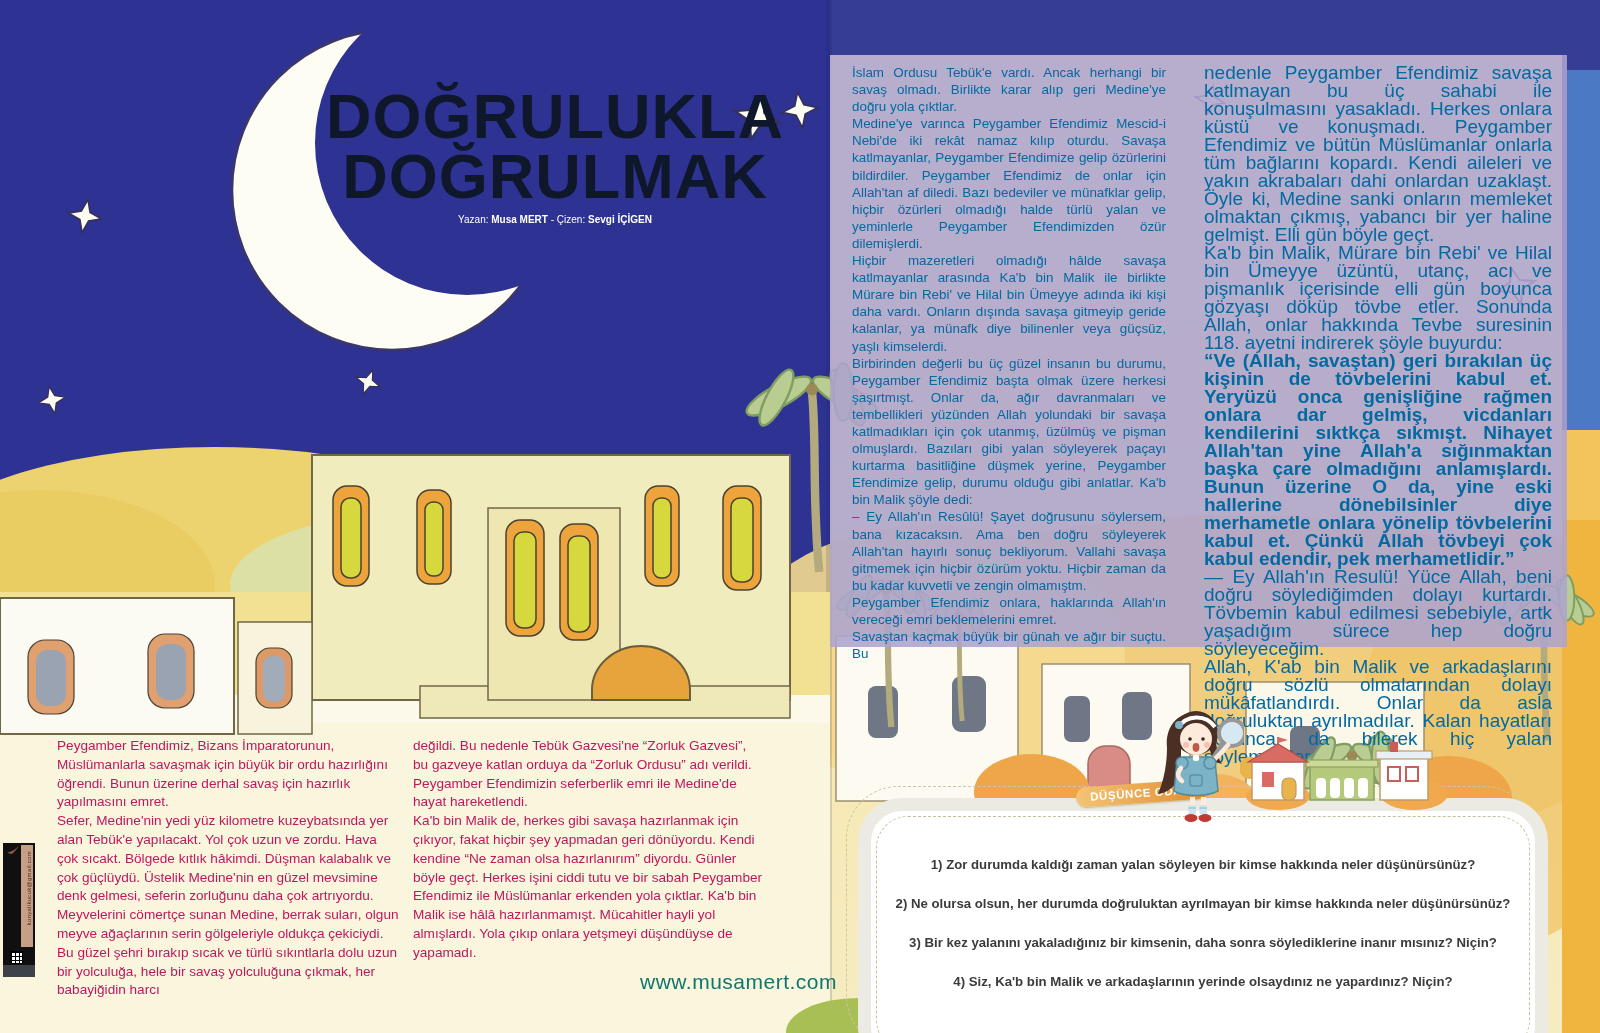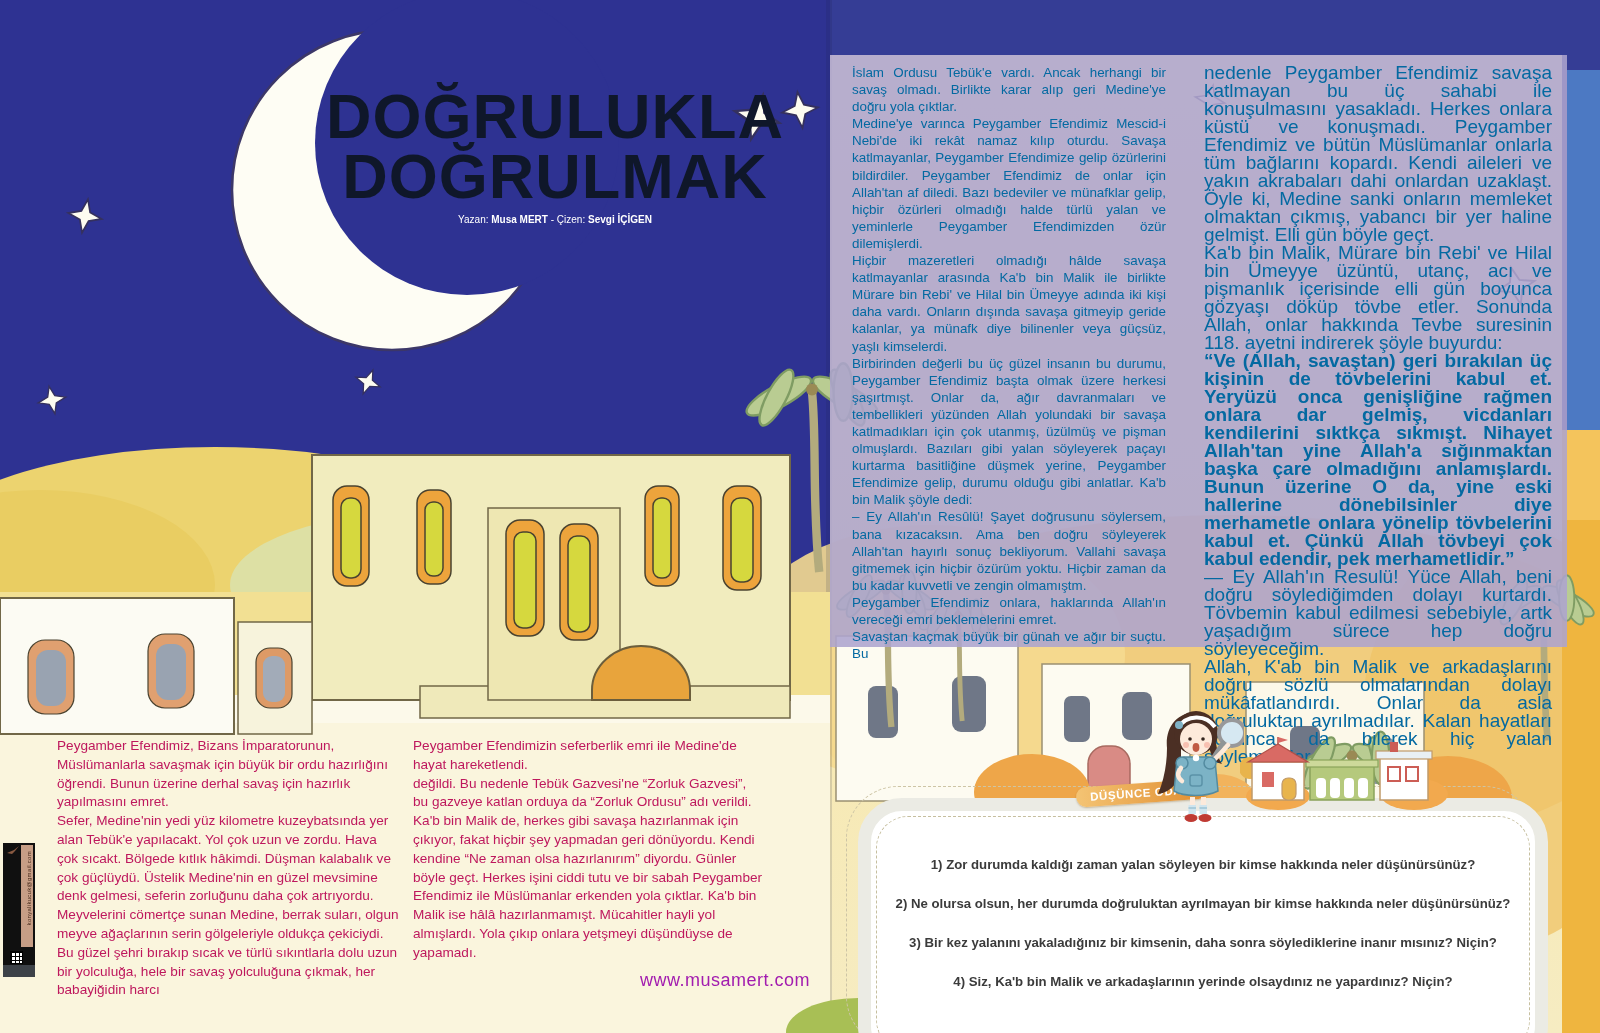--- a/index.html
+++ b/index.html
@@ -40,22 +40,22 @@
   .question{font-size:13.2px;color:#3b3b3b;margin-bottom:23px;line-height:16px;}
 
   .badge{position:absolute;left:1076px;top:783px;z-index:4;transform:rotate(-4deg);
          background:linear-gradient(90deg,#f4c474,#e08c2e);color:#ffffff;
          font-size:11.5px;font-weight:bold;letter-spacing:.6px;
          padding:4px 14px;border-radius:13px;box-shadow:0 1px 2px rgba(120,80,20,.35);}
 
   .girl{position:absolute;left:1148px;top:706px;z-index:4;}
   .mini-houses{position:absolute;left:1240px;top:736px;z-index:3;}
 
-  .website{position:absolute;left:640px;top:970px;z-index:3;font-size:18px;
-           letter-spacing:.5px;color:#a21caf;}
+  .website{position:absolute;left:640px;top:970px;z-index:3;font-size:21px;
+           letter-spacing:.5px;color:#0f766e;}
 
   
   .sidebar{position:absolute;left:3px;top:843px;width:32px;height:134px;z-index:4;background:#101010;}
   .sidebar .band{position:absolute;right:2px;top:2px;width:12px;height:102px;background:#c79e86;}
   .sidebar .email{position:absolute;right:3px;top:8px;writing-mode:vertical-rl;
                   transform:rotate(180deg);font-size:6px;color:#4a2d1e;letter-spacing:.3px;}
   .sidebar .qr{position:absolute;left:7px;top:108px;width:11px;height:11px;background:#fff;
                border:1px solid #000;
                background-image:linear-gradient(90deg,#000 1px,transparent 1px),
                                 linear-gradient(#000 1px,transparent 1px);
@@ -227,22 +227,22 @@
     <p class="bold">“Ve (Allah, savaştan) geri bırakılan üç kişinin de tövbelerini kabul et. Yeryüzü onca genişliğine rağmen onlara dar gelmiş, vicdanları kendilerini sıktkça sıkmışt. Nihayet Allah'tan yine Allah'a sığınmaktan başka çare olmadığını anlamışlardı. Bunun üzerine O da, yine eski hallerine dönebilsinler diye merhametle onlara yönelip tövbelerini kabul et. Çünkü Allah tövbeyi çok kabul edendir, pek merhametlidir.”</p>
     <p>— Ey Allah'ın Resulü! Yüce Allah, beni doğru söylediğimden dolayı kurtardı. Tövbemin kabul edilmesi sebebiyle, artk yaşadığım sürece hep doğru söyleyeceğim.</p>
     <p>Allah, K'ab bin Malik ve arkadaşlarını doğru sözlü olmalarından dolayı mükâfatlandırdı. Onlar da asla doğruluktan ayrılmadılar. Kalan hayatları boyunca da bilerek hiç yalan söylemediler.</p>
   </div>
 
   <div class="left-col" id="lcol1">
     <p>Peygamber Efendimiz, Bizans İmparatorunun, Müslümanlarla savaşmak için büyük bir ordu hazırlığını öğrendi. Bunun üzerine derhal savaş için hazırlık yapılmasını emret.</p>
     <p>Sefer, Medine'nin yedi yüz kilometre kuzeybatsında yer alan Tebük'e yapılacakt. Yol çok uzun ve zordu. Hava çok sıcakt. Bölgede kıtlık hâkimdi. Düşman kalabalık ve çok güçlüydü. Üstelik Medine'nin en güzel mevsimine denk gelmesi, seferin zorluğunu daha çok artrıyordu. Meyvelerini cömertçe sunan Medine, berrak suları, olgun meyve ağaçlarının serin gölgeleriyle oldukça çekiciydi. Bu güzel şehri bırakıp sıcak ve türlü sıkıntlarla dolu uzun bir yolculuğa, hele bir savaş yolculuğuna çıkmak, her babayiğidin harcı</p>
   </div>
   <div class="left-col" id="lcol2">
+    <p>değildi. Bu nedenle Tebük Gazvesi'ne “Zorluk Gazvesi”, bu gazveye katlan orduya da “Zorluk Ordusu” adı verildi.</p>
     <p>Peygamber Efendimizin seferberlik emri ile Medine'de hayat hareketlendi.</p>
-    <p>değildi. Bu nedenle Tebük Gazvesi'ne “Zorluk Gazvesi”, bu gazveye katlan orduya da “Zorluk Ordusu” adı verildi.</p>
     <p>Ka'b bin Malik de, herkes gibi savaşa hazırlanmak için çıkıyor, fakat hiçbir şey yapmadan geri dönüyordu. Kendi kendine “Ne zaman olsa hazırlanırım” diyordu. Günler böyle geçt. Herkes işini ciddi tutu ve bir sabah Peygamber Efendimiz ile Müslümanlar erkenden yola çıktlar. Ka'b bin Malik ise hâlâ hazırlanmamışt. Mücahitler hayli yol almışlardı. Yola çıkıp onlara yetşmeyi düşündüyse de yapamadı.</p>
   </div>
 
   <div class="thought-dashed"></div>
   <div class="thought-panel">
     <div class="questions">
       <div class="question">1) Zor durumda kaldığı zaman yalan söyleyen bir kimse hakkında neler düşünürsünüz?</div>
       <div class="question">2) Ne olursa olsun, her durumda doğruluktan ayrılmayan bir kimse hakkında neler düşünürsünüz?</div>
       <div class="question">3) Bir kez yalanını yakaladığınız bir kimsenin, daha sonra söylediklerine inanır mısınız? Niçin?</div>
       <div class="question">4) Siz, Ka'b bin Malik ve arkadaşlarının yerinde olsaydınız ne yapardınız? Niçin?</div>

